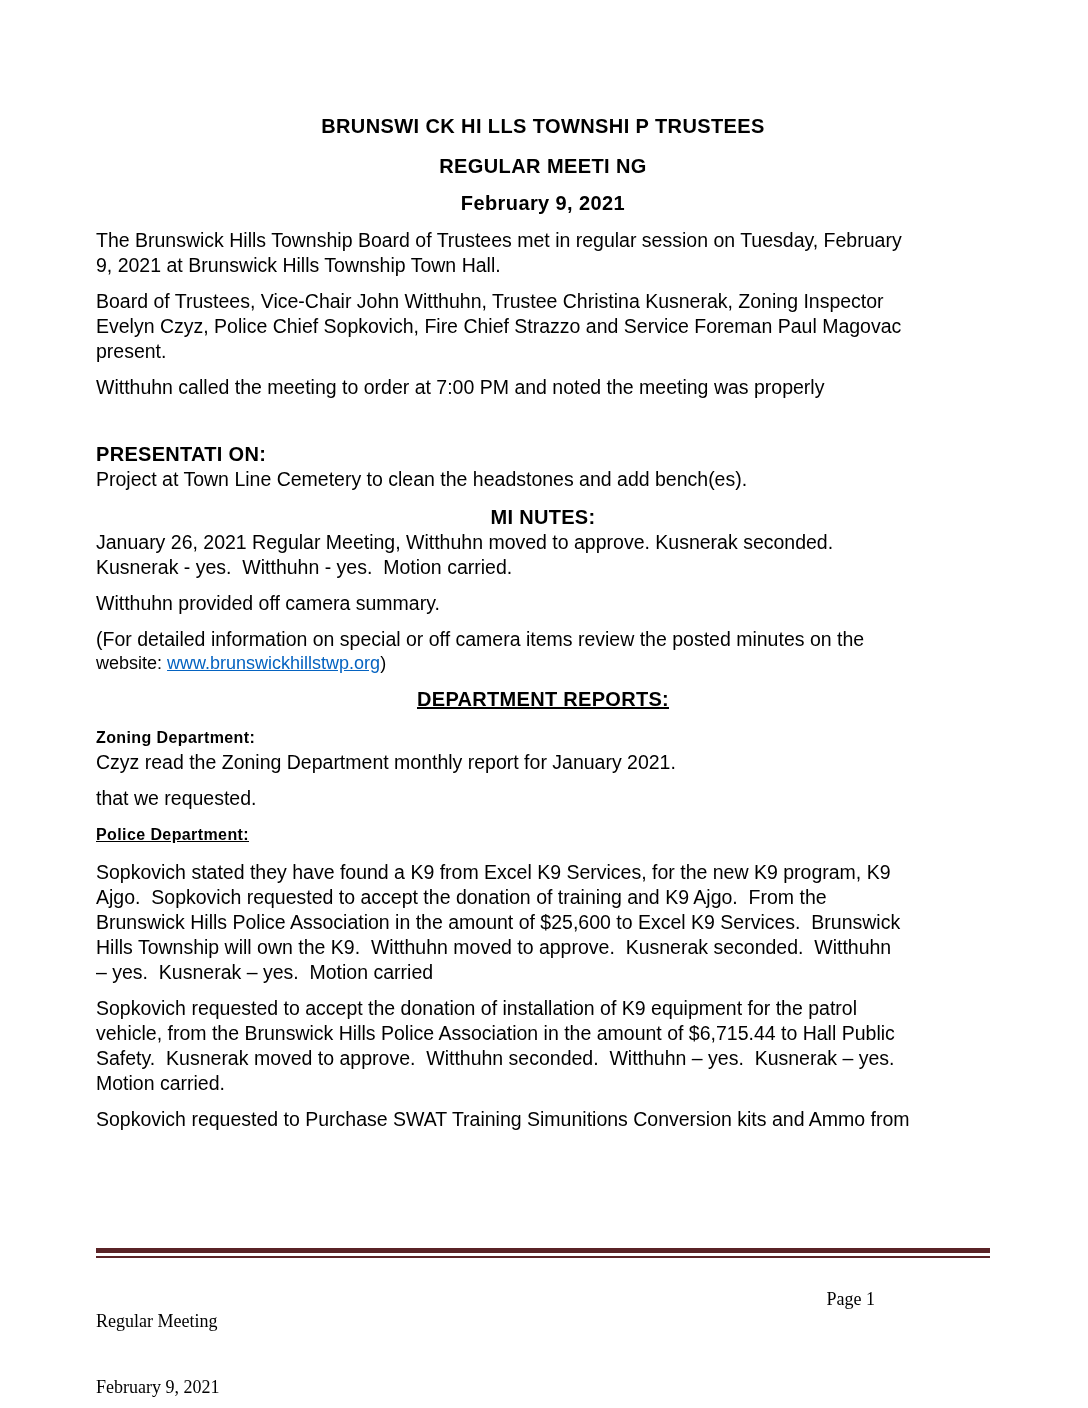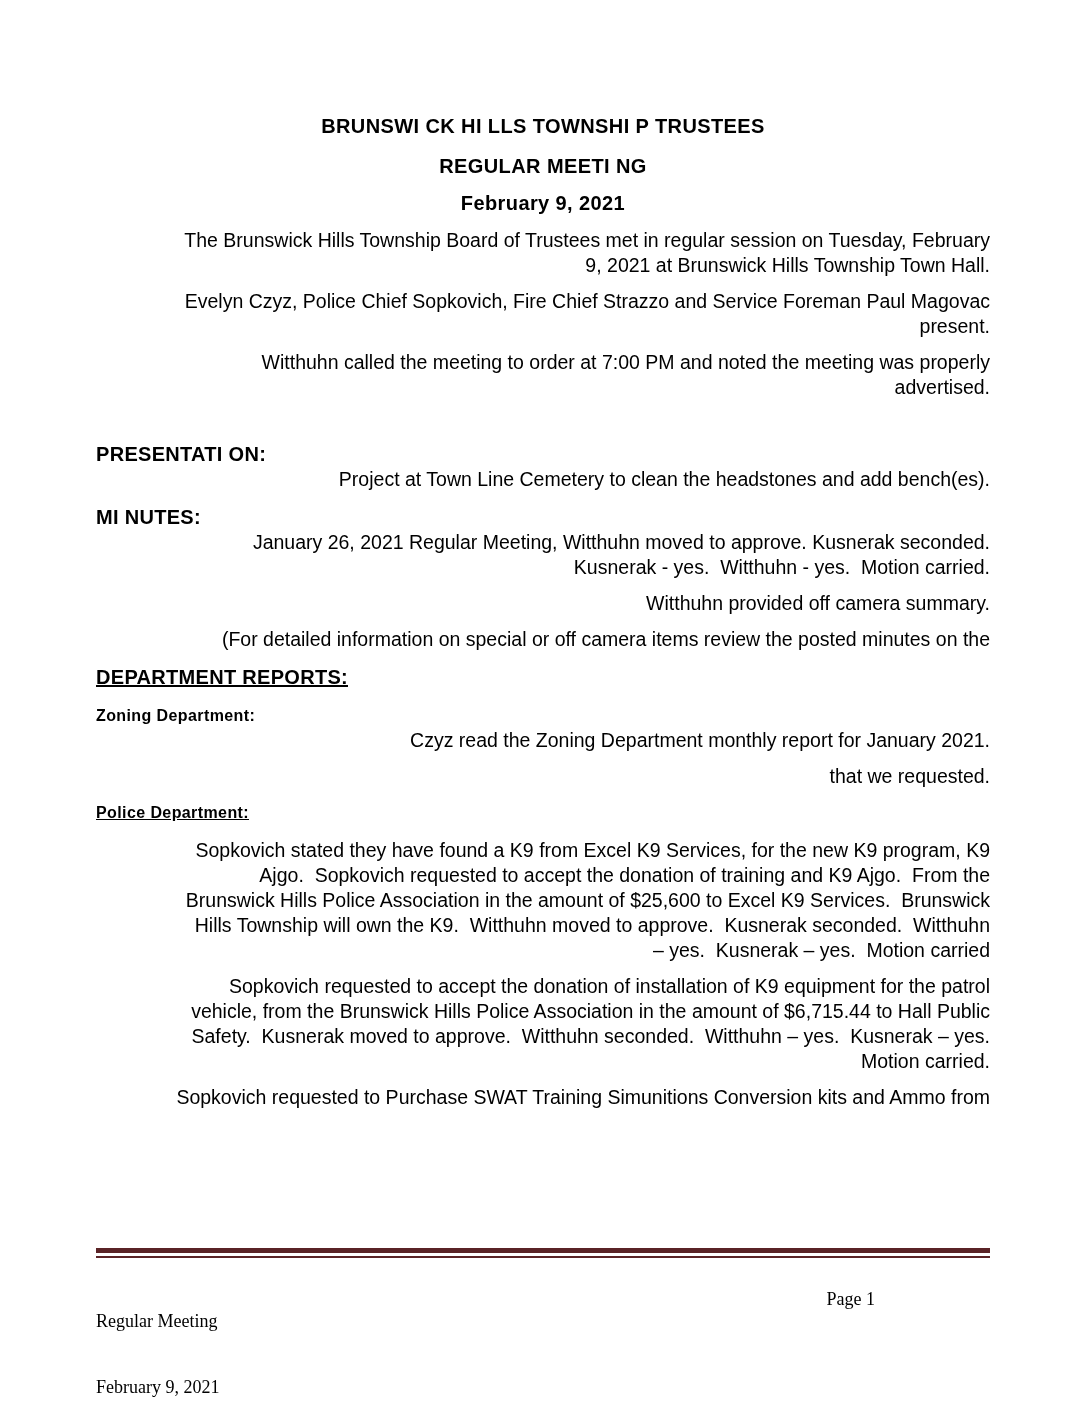--- a/index.html
+++ b/index.html
@@ -16,25 +16,25 @@
     position: absolute;
     left: 96px;
     top: 113px;
     width: 894px;
   }
   .title-block { text-align: center; font-weight: bold; font-size: 20px; letter-spacing: 0.4px; margin: 0 0 11px 0; }
   .t-ln { line-height: 27px; white-space: pre; }
   .t1 { margin-bottom: 13px; }
   .t2 { margin-bottom: 10px; }
   .para { margin: 0 0 11px 0; }
-  .ln { font-size: 19.5px; line-height: 25px; white-space: pre; text-align: right; }
+  .ln { font-size: 19.5px; line-height: 25px; white-space: pre; }
   .h { font-weight: bold; font-size: 20px; line-height: 25px; letter-spacing: 0.3px; white-space: pre; }
   .h-sub { font-size: 16px; letter-spacing: 0.4px; }
   .mt42 { margin-top: 42px; }
-  .mt13 { margin-top: 13px; }
+  .mt13 { margin-top: 13px; text-align: center; }
   .mt4 { margin-top: 4px; }
   .mt2 { margin-top: 2px; }
   .mb0 { margin-bottom: 0; }
   .mb13 { margin-bottom: 13px; text-decoration: underline; }
   .small-ln { font-size: 18px; line-height: 22px; }
   .lnk { color: #0563C1; text-decoration: underline; cursor: pointer; }
   .footer-rule { position: absolute; left: 96px; top: 1248px; width: 894px; }
   .rule-thick { height: 5px; background: #5A2326; }
   .rule-gap { height: 3px; background: transparent; }
   .rule-thin { height: 2px; background: #5A2326; }
@@ -58,46 +58,47 @@
       <div class="t-ln t2">REGULAR MEETI NG</div>
       <div class="t-ln">February 9, 2021</div>
     </div>
 
     <div class="para">
       <div class="ln">The Brunswick Hills Township Board of Trustees met in regular session on Tuesday, February</div>
       <div class="ln">9, 2021 at Brunswick Hills Township Town Hall.</div>
     </div>
 
     <div class="para">
+      <div class="ln">Board of Trustees, Vice-Chair John Witthuhn, Trustee Christina Kusnerak, Zoning Inspector</div>
       <div class="ln">Evelyn Czyz, Police Chief Sopkovich, Fire Chief Strazzo and Service Foreman Paul Magovac</div>
       <div class="ln">present.</div>
     </div>
 
     <div class="para">
       <div class="ln">Witthuhn called the meeting to order at 7:00 PM and noted the meeting was properly</div>
-      <div class="ln">advertised.</div>
     </div>
 
     <div class="h mt42 mb0">PRESENTATI ON:</div>
     <div class="para">
       <div class="ln">Project at Town Line Cemetery to clean the headstones and add bench(es).</div>
     </div>
 
     <div class="h mt13 mb0">MI NUTES:</div>
     <div class="para">
       <div class="ln">January 26, 2021 Regular Meeting, Witthuhn moved to approve. Kusnerak seconded.</div>
       <div class="ln">Kusnerak - yes.  Witthuhn - yes.  Motion carried.</div>
     </div>
 
     <div class="para">
       <div class="ln">Witthuhn provided off camera summary.</div>
     </div>
 
     <div class="para">
       <div class="ln">(For detailed information on special or off camera items review the posted minutes on the</div>
+      <div class="ln small-ln"><span>website: </span><a class="lnk">www.brunswickhillstwp.org</a><span>)</span></div>
     </div>
 
     <div class="h mt13 mb13">DEPARTMENT REPORTS:</div>
 
     <div class="h h-sub mb0">Zoning Department:</div>
     <div class="para">
       <div class="ln">Czyz read the Zoning Department monthly report for January 2021.</div>
     </div>
 
     <div class="para">

